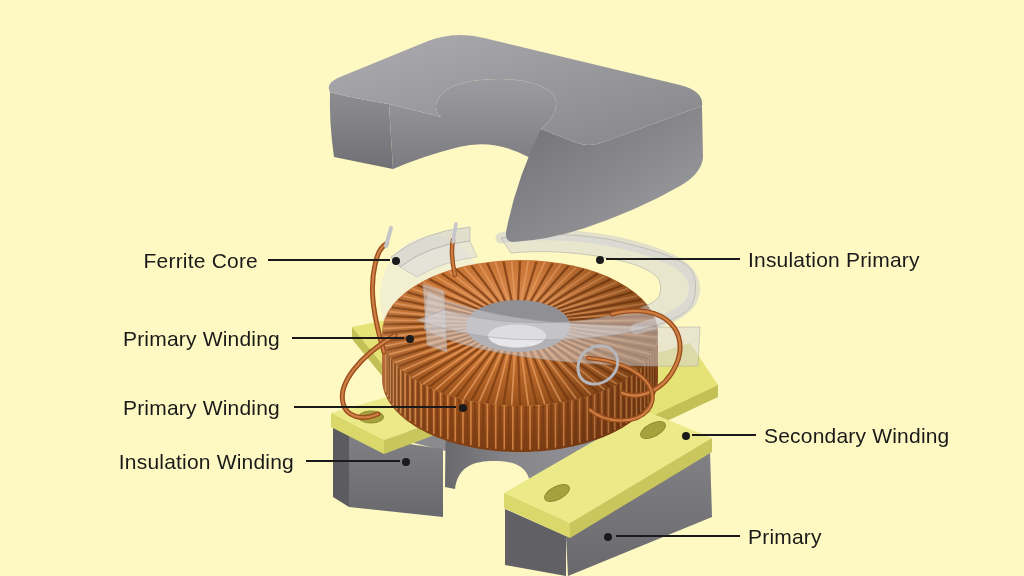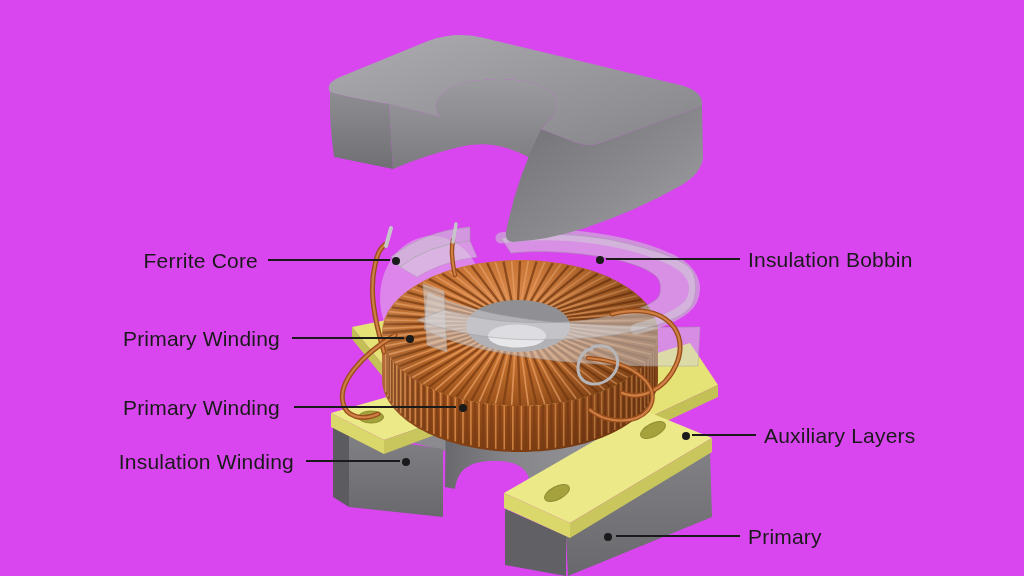--- a/index.html
+++ b/index.html
@@ -1,16 +1,16 @@
 <!DOCTYPE html>
 <html><head>
 <meta charset="utf-8">
 <style>
   html,body{margin:0;padding:0;background:#ffffff;}
-  #stage{position:relative;width:1024px;height:576px;background:#d946ef;overflow:hidden;
+  #stage{position:relative;width:1024px;height:576px;background:#fef9c3;overflow:hidden;
          font-family:"Liberation Sans", sans-serif;}
   #art{position:absolute;left:0;top:0;}
   .lbl{position:absolute;font-size:21px;font-weight:500;color:#1a1a1a;
        line-height:25px;white-space:nowrap;letter-spacing:.2px;}
   .leader{position:absolute;height:2px;background:#1a1a1a;}
   .dot{position:absolute;width:8px;height:8px;border-radius:50%;background:#1a1a1a;}
 </style>
 </head>
 <body>
 
@@ -365,25 +365,25 @@
 <div class="dot" style="left:406px;top:335px"></div>
 
 <div class="lbl" style="right:744px;top:395px">Primary Winding</div>
 <div class="leader" style="left:294px;top:406px;width:162px"></div>
 <div class="dot" style="left:459px;top:404px"></div>
 
 <div class="lbl" style="right:730px;top:449px">Insulation Winding</div>
 <div class="leader" style="left:306px;top:460px;width:94px"></div>
 <div class="dot" style="left:402px;top:458px"></div>
 
-<div class="lbl" style="left:748px;top:247px">Insulation Bobbin</div>
+<div class="lbl" style="left:748px;top:247px">Insulation Primary</div>
 <div class="leader" style="left:606px;top:258px;width:134px"></div>
 <div class="dot" style="left:596px;top:256px"></div>
 
-<div class="lbl" style="left:764px;top:423px">Auxiliary Layers</div>
+<div class="lbl" style="left:764px;top:423px">Secondary Winding</div>
 <div class="leader" style="left:692px;top:434px;width:64px"></div>
 <div class="dot" style="left:682px;top:432px"></div>
 
 <div class="lbl" style="left:748px;top:524px">Primary</div>
 <div class="leader" style="left:616px;top:535px;width:124px"></div>
 <div class="dot" style="left:604px;top:533px"></div>
 
 </div>
 
 </body></html>

